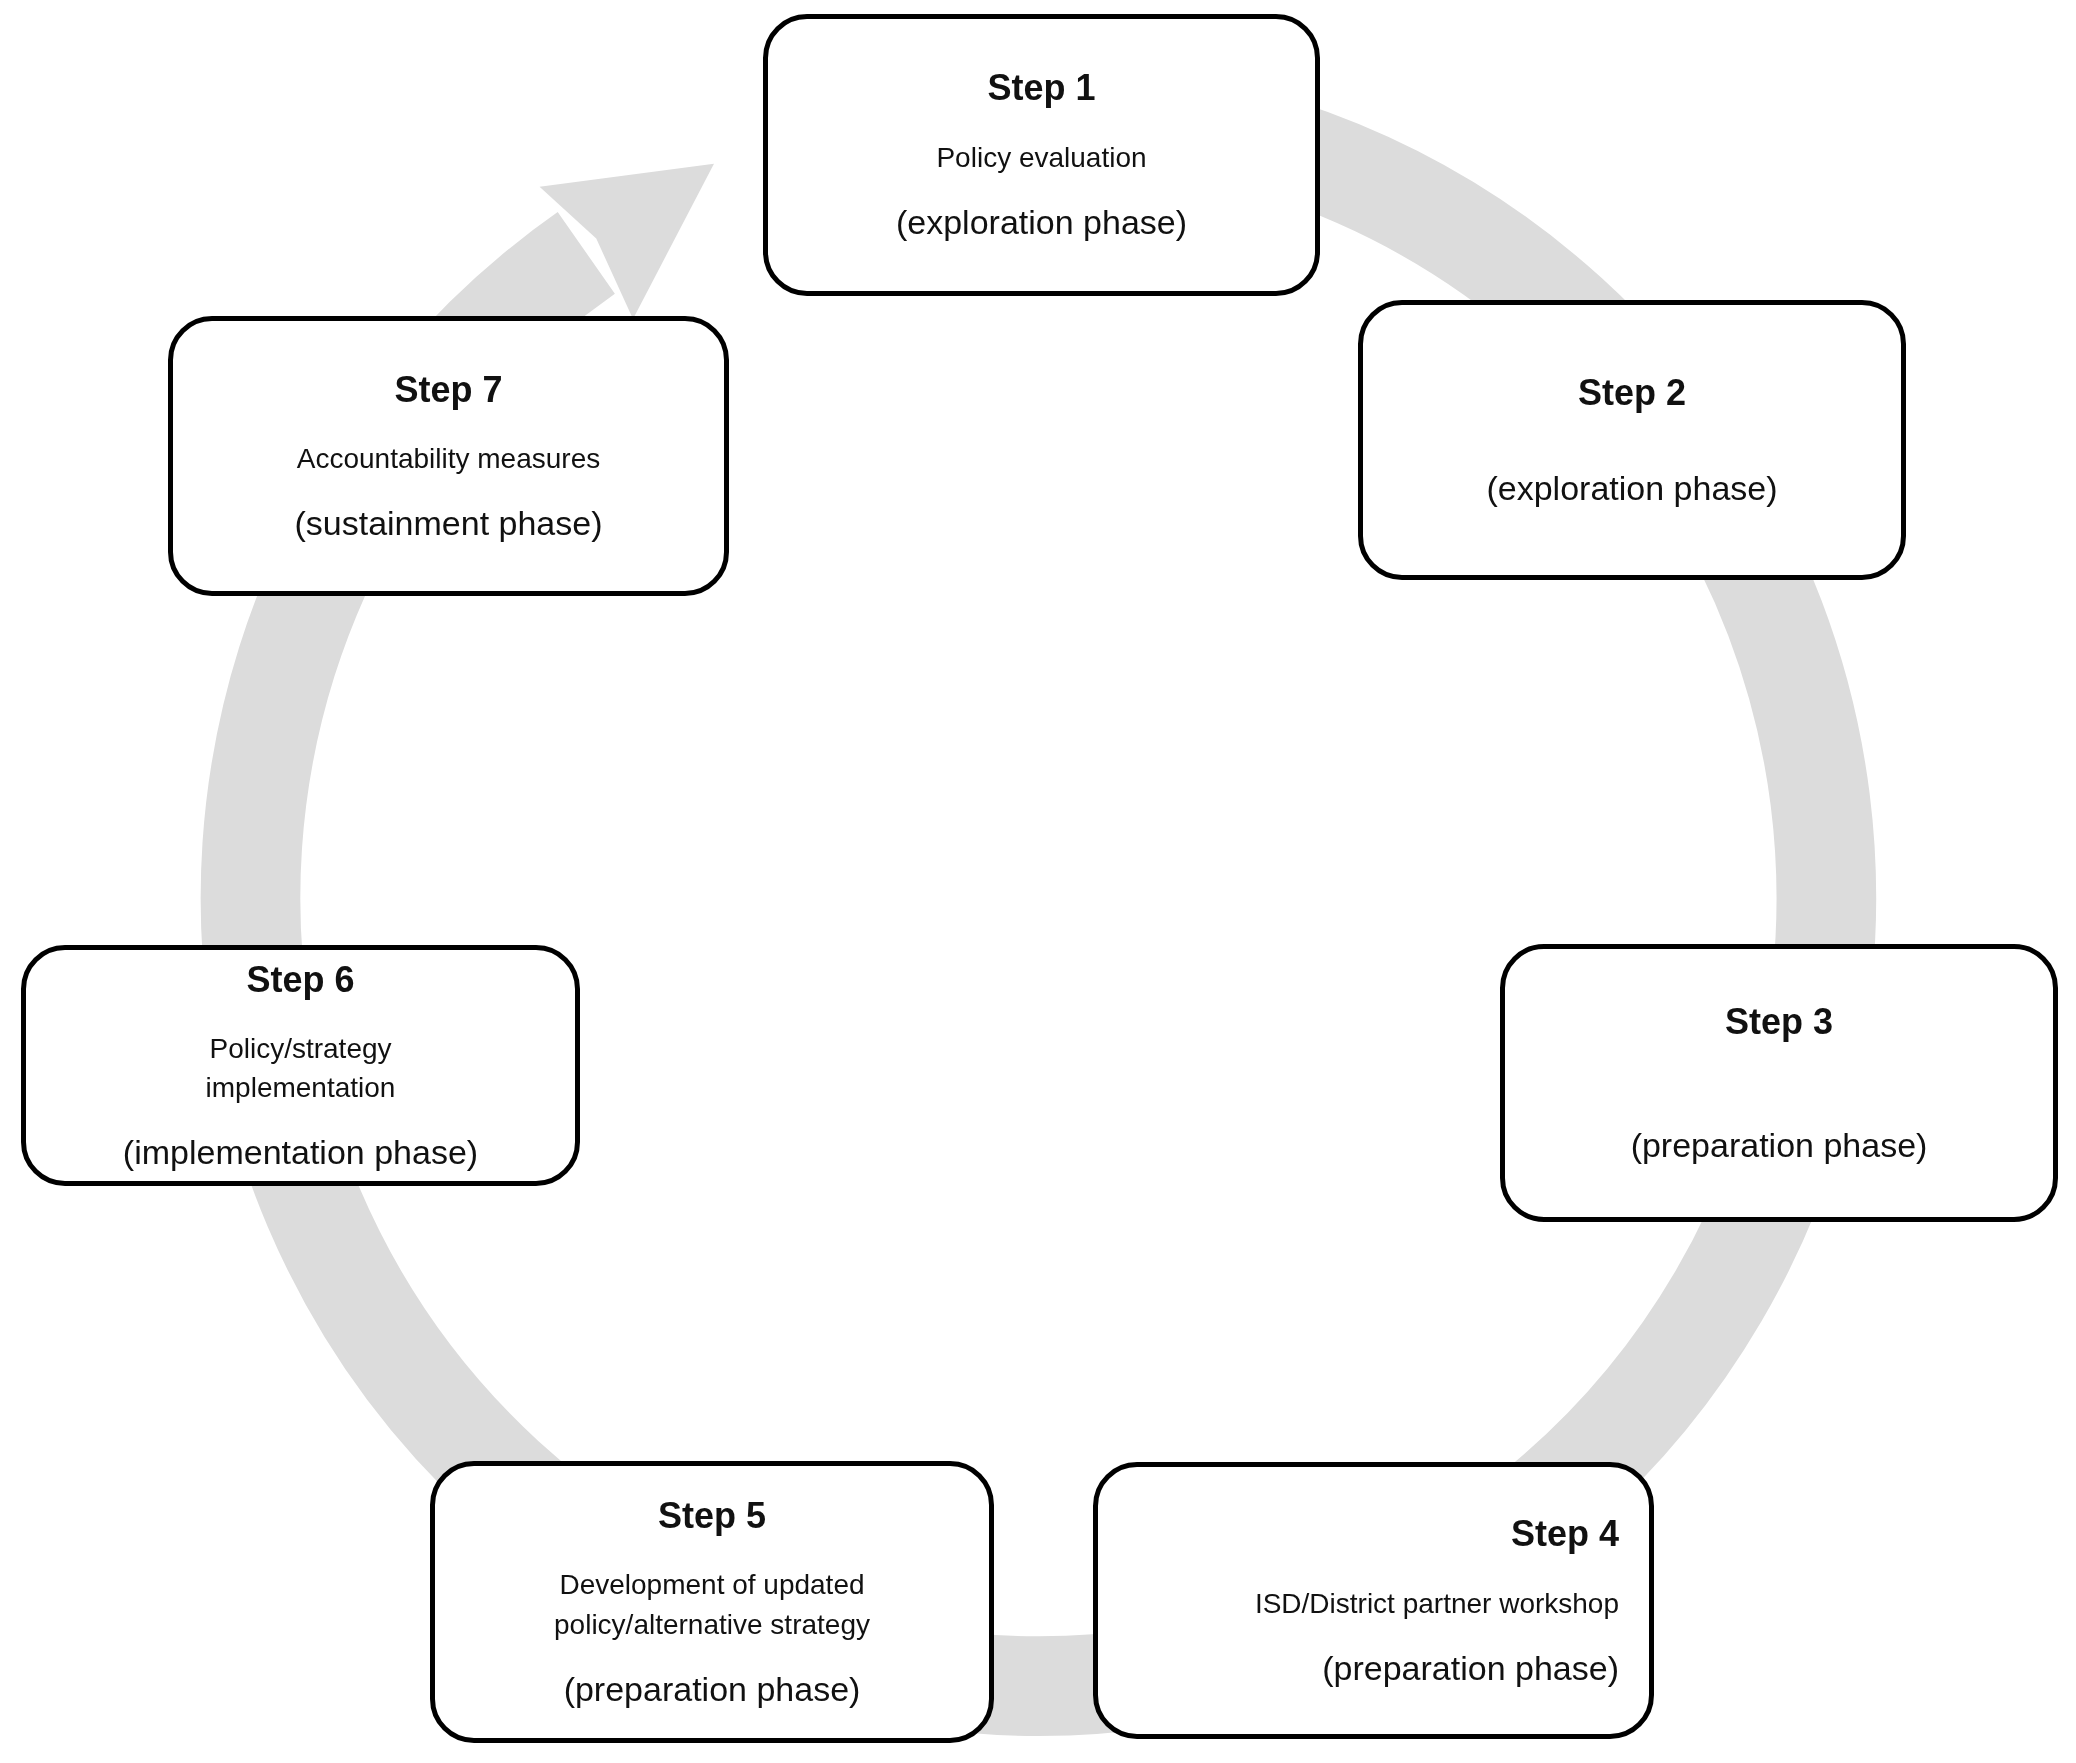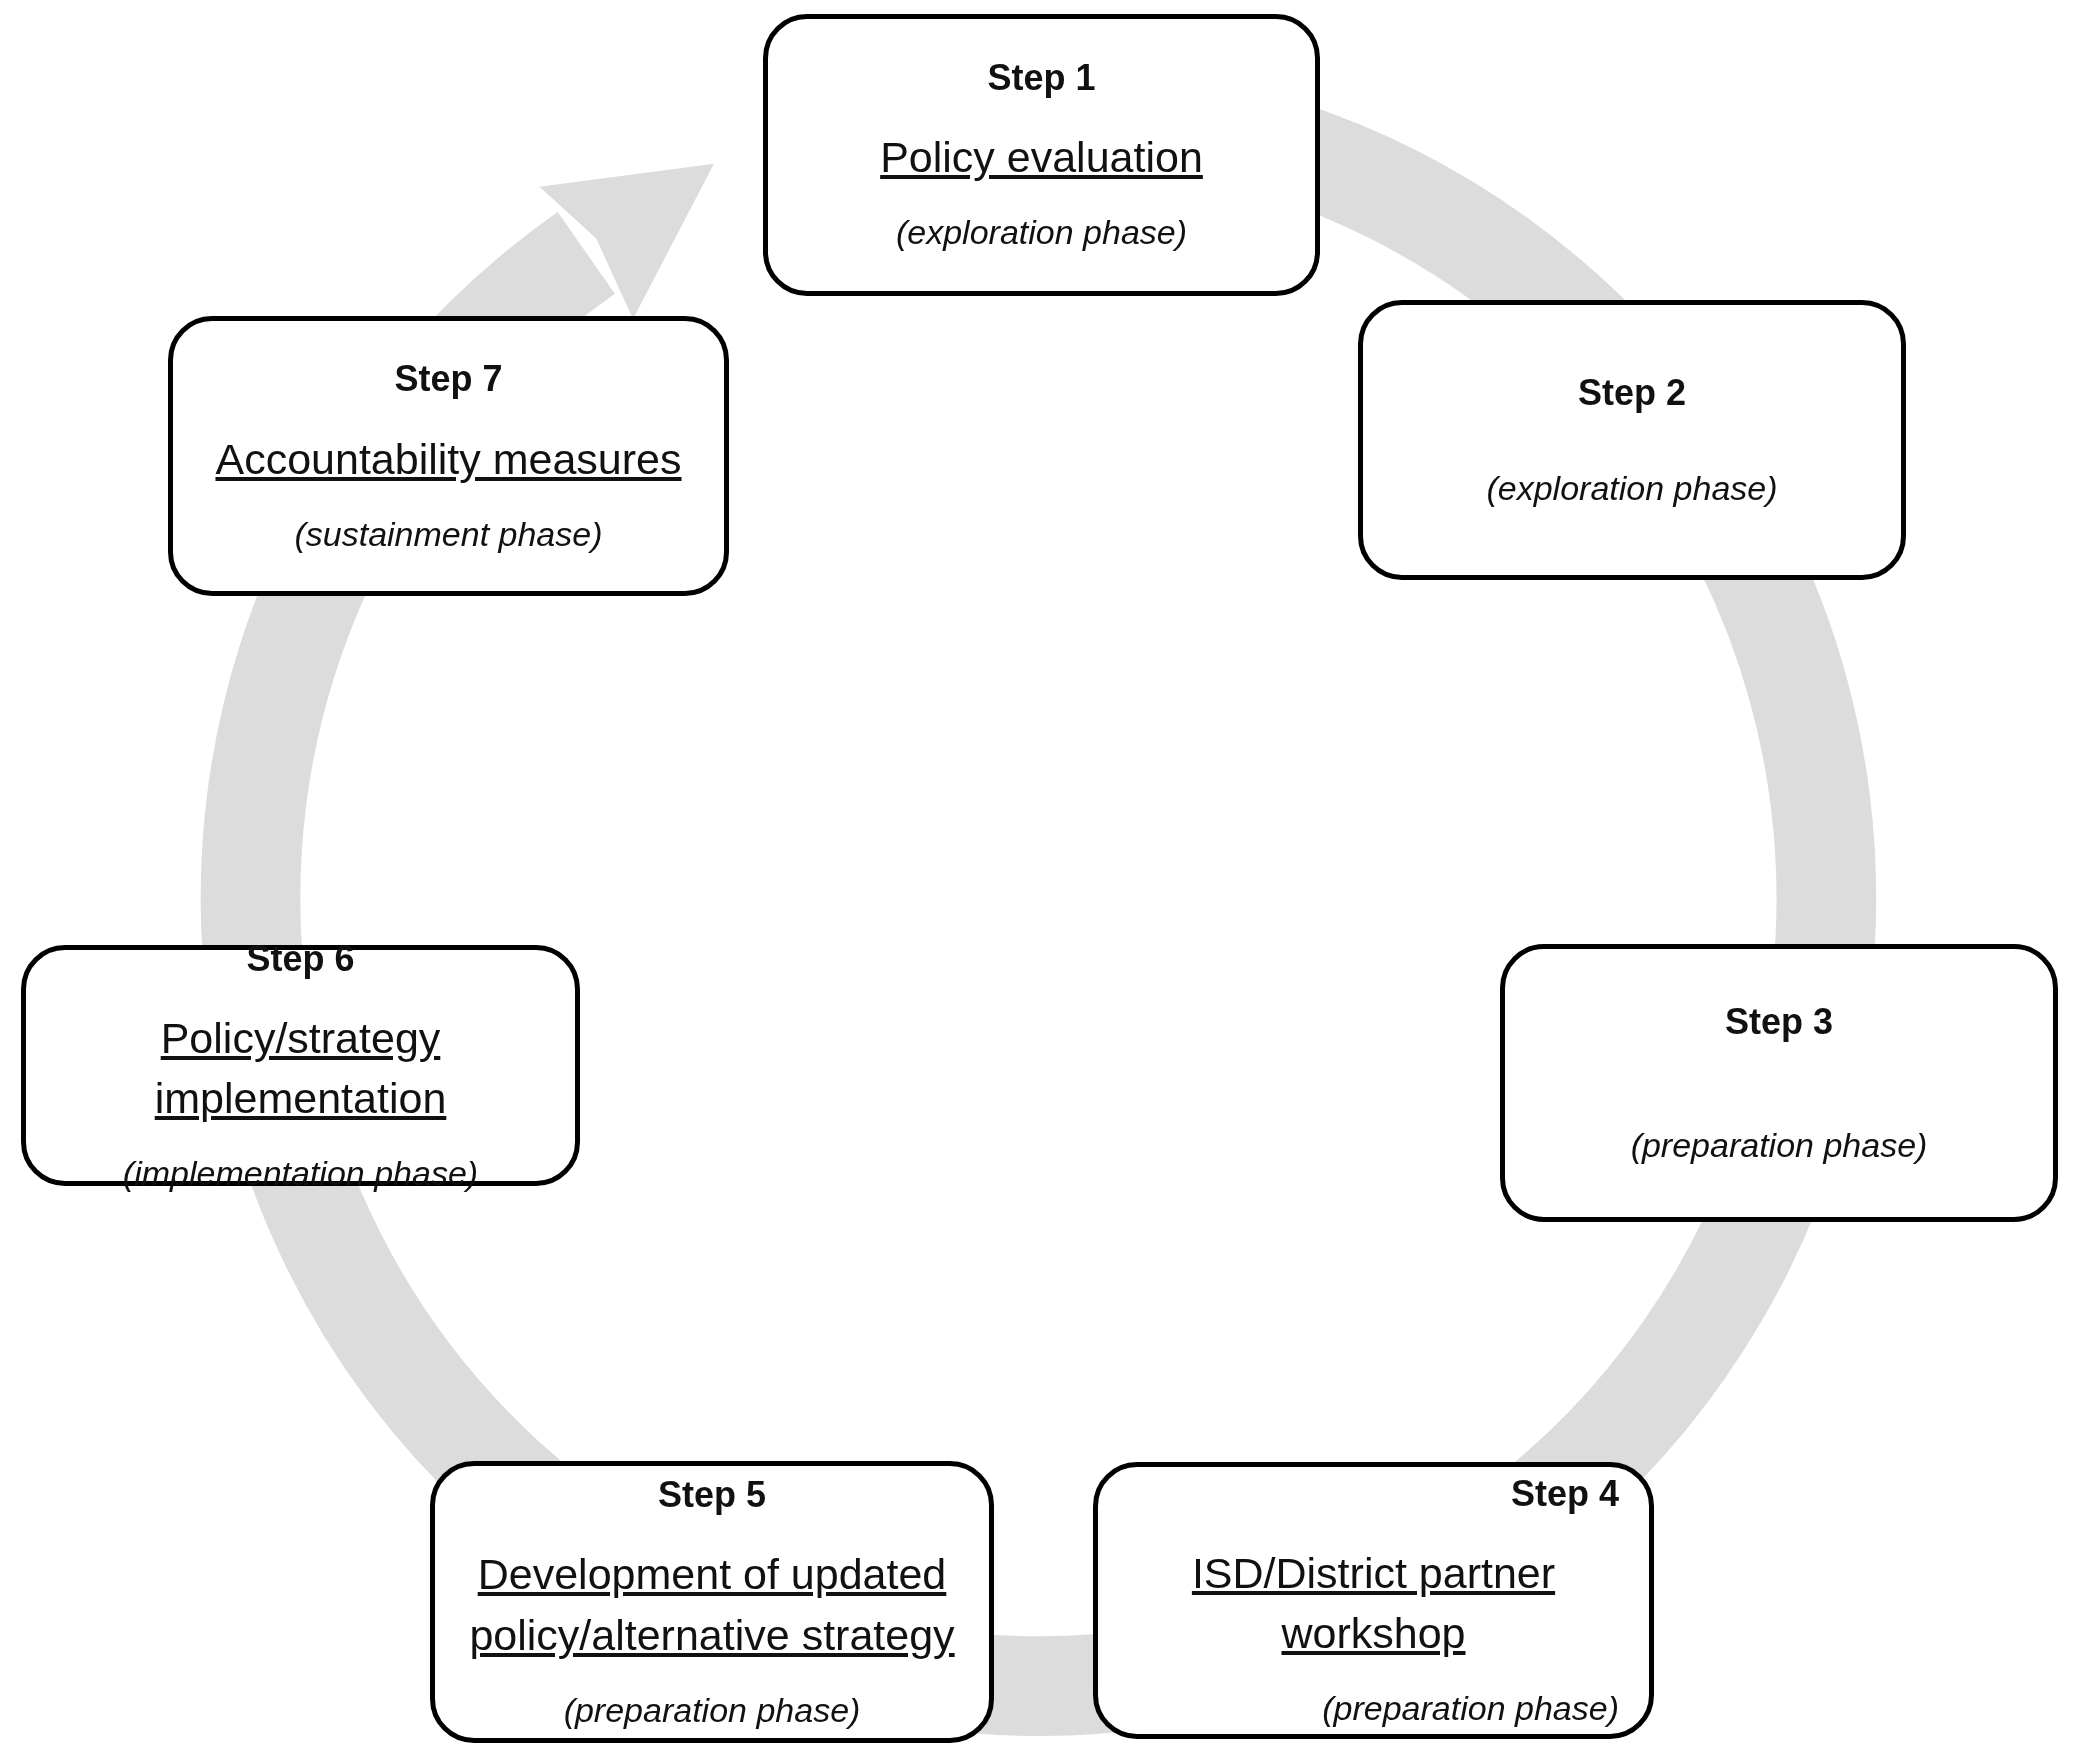--- a/index.html
+++ b/index.html
@@ -37,29 +37,27 @@
     text-align: center;
     padding: 12.5px 30px;
   }
   .step-title {
     font-size: 36px;
     font-weight: 700;
     line-height: 1.15;
     margin-bottom: 29px;
   }
   .step-desc {
-    font-size: 43px;
+    font-size: 28px;
     font-weight: 400;
     line-height: 1.4;
     white-space: pre-line;
-    text-decoration: underline;
   }
   .step-phase {
     font-size: 34px;
-    font-style: italic;
     line-height: 1.15;
     margin-top: 26px;
   }
   
   .pos-1 { left: 763px; top: 13.7px;   width: 557px; height: 282px; }
   .pos-2 { left: 1358px; top: 300px;  width: 548px; height: 280px; }
   .pos-3 { left: 1500px; top: 944px; width: 558px; height: 278px; gap: 28px; }
   .pos-4 { left: 1093px; top: 1462px; width: 561px; height: 277px; align-items: flex-end; }
   .pos-5 { left: 430px;  top: 1461px; width: 564px; height: 282px; }
   .pos-6 { left: 21px;   top: 945px; width: 559px; height: 241px; }

